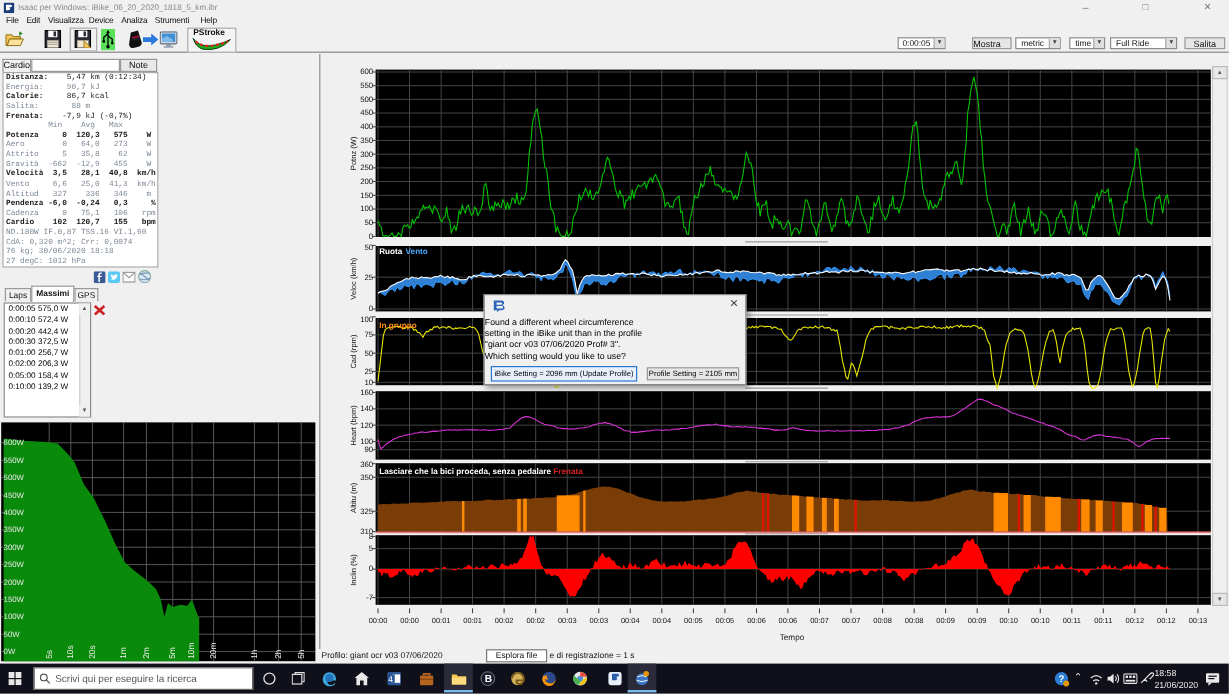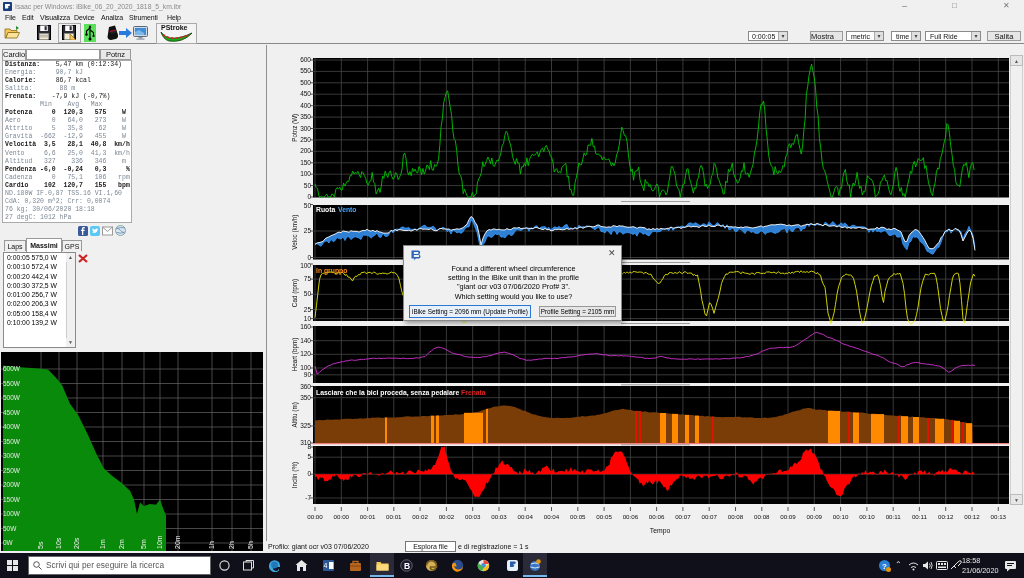--- a/index.html
+++ b/index.html
@@ -98,21 +98,21 @@
     <span style="position:absolute;right:0;top:0;width:9px;height:8px;background:#dfdfdf;border-left:1px solid #aaa;color:#444;font-size:6px;text-align:center;line-height:8px">▾</span>
   </div>
 <div class="abs" style="left:925px;top:31px;width:56px;height:10px;background:#fff;border:1px solid #8a8a8a;font-size:7px">
     <span style="position:absolute;left:4px;top:1px;color:#111">Full Ride</span>
     <span style="position:absolute;right:0;top:0;width:9px;height:8px;background:#dfdfdf;border-left:1px solid #aaa;color:#444;font-size:6px;text-align:center;line-height:8px">▾</span>
   </div>
 <div class="abs" style="left:987px;top:31px;width:34px;height:10px;background:#e6e6e6;border:1px solid #9a9a9a;font-size:7.5px;color:#111;text-align:center;line-height:9px">Salita</div>
 <div class="abs" style="left:0;top:45px;width:263px;height:506px;background:#f0f0f0"></div>
 <div class="abs" style="left:2px;top:49px;width:24px;height:11px;background:#f0f0f0;border:1px solid #999;border-bottom:none;font-size:7.5px;color:#111;text-align:center;line-height:10px">Cardio</div>
 <div class="abs" style="left:26px;top:49px;width:74px;height:11px;background:#fff;border:1px solid #999"></div>
-<div class="abs" style="left:100px;top:49px;width:31px;height:11px;background:#e8e8e8;border:1px solid #999;font-size:7.5px;color:#111;text-align:center;line-height:10px">Potnz</div>
+<div class="abs" style="left:100px;top:49px;width:31px;height:11px;background:#e8e8e8;border:1px solid #999;font-size:7.5px;color:#111;text-align:center;line-height:10px">Note</div>
 <div class="abs" style="left:2px;top:60px;width:130px;height:163px;background:#fff;border:1px solid #aaa;overflow:hidden;font-family:'Liberation Mono',monospace;font-size:6.5px;line-height:8.05px;white-space:pre"><div style="color:#1a1a1a;padding-left:2px"><b>Distanza:</b>    5,47 km (0:12:34)</div><div style="color:#7d8896;padding-left:2px">Energia:     90,7 kJ</div><div style="color:#1a1a1a;padding-left:2px"><b>Calorie:</b>     86,7 kcal</div><div style="color:#7d8896;padding-left:2px">Salita:       88 m</div><div style="color:#1a1a1a;padding-left:2px"><b>Frenata:</b>    -7,9 kJ (-0,7%)</div><div style="color:#7d8896;padding-left:2px">         Min    Avg   Max</div><div style="color:#1a1a1a;padding-left:2px"><b>Potenza     0  120,3   575    W</b></div><div style="color:#7d8896;padding-left:2px">Aero        0   64,0   273    W</div><div style="color:#7d8896;padding-left:2px">Attrito     5   35,8    62    W</div><div style="color:#7d8896;padding-left:2px">Gravità  -662  -12,9   455    W</div><div style="color:#1a1a1a;padding-left:2px"><b>Velocità  3,5   28,1  40,8  km/h</b></div><div style="color:#7d8896;padding-left:2px">Vento     6,6   25,0  41,3  km/h</div><div style="color:#7d8896;padding-left:2px">Altitud   327    336   346    m</div><div style="color:#1a1a1a;padding-left:2px"><b>Pendenza -6,0  -0,24   0,3     %</b></div><div style="color:#7d8896;padding-left:2px">Cadenza     0   75,1   106   rpm</div><div style="color:#1a1a1a;padding-left:2px"><b>Cardio    102  120,7   155   bpm</b></div><div style="color:#7d8896;padding-left:2px">ND.180W IF.0,87 TSS.16 VI.1,60</div><div style="color:#7d8896;padding-left:2px">CdA: 0,320 m^2; Crr: 0,0074</div><div style="color:#7d8896;padding-left:2px">76 kg; 30/06/2020 18:18</div><div style="color:#7d8896;padding-left:2px">27 degC: 1012 hPa</div></div>
 
 <svg class="abs" style="left:78px;top:226px" width="10" height="10" viewBox="0 0 10 10">
     <rect width="10" height="10" rx="1.5" fill="#3a5a98"></rect>
     <path d="M6.8 2.2 H5.9 c-.4 0-.6.2-.6.6 v.9 h1.5 l-.2 1.2 H5.3 V9 H4 V4.9 H3 V3.7 h1 v-1 C4 1.6 4.6 1 5.7 1 h1.1 z" fill="#fff"></path>
   </svg>
 <svg class="abs" style="left:90px;top:226px" width="10" height="10" viewBox="0 0 10 10">
     <rect width="10" height="10" rx="2" fill="#5bc8f5"></rect>
     <path d="M8.3 3.1 c-.2.1-.5.2-.7.2 .3-.2.5-.4.6-.7 -.3.2-.6.3-.9.4 C6.6 2.2 5.5 2.5 5.3 3.3 c0 .1 0 .3 0 .4 C4.2 3.6 3.2 3.1 2.5 2.3 2.2 2.9 2.4 3.6 2.9 4 2.7 4 2.5 3.9 2.3 3.8 c0 .6.5 1.2 1.1 1.3 -.2.1-.4.1-.6 0 .2.5.7.9 1.2.9 C3.4 6.4 2.7 6.6 2 6.5 c.6.4 1.3.6 2 .6 2.4 0 3.8-2 3.7-3.8 .3-.1.5-.3.6-.2z" fill="#fff"></path>
   </svg>
@@ -575,21 +575,21 @@
 <div class="abs" style="left:268px;top:543px;font-size:7px;color:#111">Profilo: giant ocr v03 07/06/2020</div>
 <div class="abs" style="left:458px;top:543px;font-size:7px;color:#111">e di registrazione = 1 s</div>
 <div class="abs" style="left:405px;top:541px;width:51px;height:11px;background:#fff;border:1px solid #777;font-size:7px;color:#111;text-align:center;line-height:10px;z-index:30">Esplora file</div>
 
 <div class="abs" style="left:403px;top:245px;width:219px;height:76px;background:#f0f0f0;border:1px solid #888;box-shadow:2px 2px 5px rgba(0,0,0,0.4);z-index:50">
  <svg class="abs" style="left:5px;top:3px" width="13" height="13" viewBox="0 0 13 13">
       <path d="M2.5 1.5 h6.5 c2.8 0 2.8 3.6 0.3 3.8 c3 0.4 3 4.2-0.5 4.2 h-2 l-1.5 2 v-2 H2.5 z M4.5 3.2 v4.6" fill="#2a63b8"></path>
       <path d="M4.8 3 h3.6 c1.5 0 1.5 2 0 2 h-3.6 z M4.8 6 h4.2 c1.6 0 1.6 2.1 0 2.1 h-4.2 z" fill="#f0f0f0"></path>
     </svg>
  <div class="abs" style="left:204px;top:2px;font-size:9px;color:#444">✕</div>
- <div class="abs" style="left:0;top:18px;width:219px;text-align:center;font-size:7.3px;color:#000;line-height:9.2px">Found a different wheel circumference<br>setting in the iBike unit than in the profile<br>"giant ocr v03 07/06/2020 Prof# 3".<br>Which setting would you like to use?</div>
+ <div class="abs" style="left:0;top:18px;width:219px;font-size:7.3px;color:#000;line-height:9.2px">Found a different wheel circumference<br>setting in the iBike unit than in the profile<br>"giant ocr v03 07/06/2020 Prof# 3".<br>Which setting would you like to use?</div>
  <div class="abs" style="left:5px;top:59px;width:122px;height:13px;background:#e8f0fa;border:1.5px solid #2a78d4;font-size:6.4px;white-space:nowrap;overflow:hidden;color:#000;text-align:center;line-height:11px">iBike Setting = 2096 mm (Update Profile)</div>
  <div class="abs" style="left:135px;top:60px;width:77px;height:11px;background:#e6e6e6;border:1px solid #999;font-size:6.4px;white-space:nowrap;overflow:hidden;color:#000;text-align:center;line-height:10px">Profile Setting = 2105 mm</div>
 </div>
 
 <div class="abs" style="left:0;top:553px;width:1024px;height:25px;background:#10101a;z-index:60"></div>
 <svg class="abs" style="left:7px;top:560px;z-index:61" width="11" height="11" viewBox="0 0 11 11">
 <rect x="0" y="0" width="5" height="5" fill="#e8e8e8"></rect>
     <rect x="6" y="0" width="5" height="5" fill="#e8e8e8"></rect>
 <rect x="0" y="6" width="5" height="5" fill="#e8e8e8"></rect>
     <rect x="6" y="6" width="5" height="5" fill="#e8e8e8"></rect>

